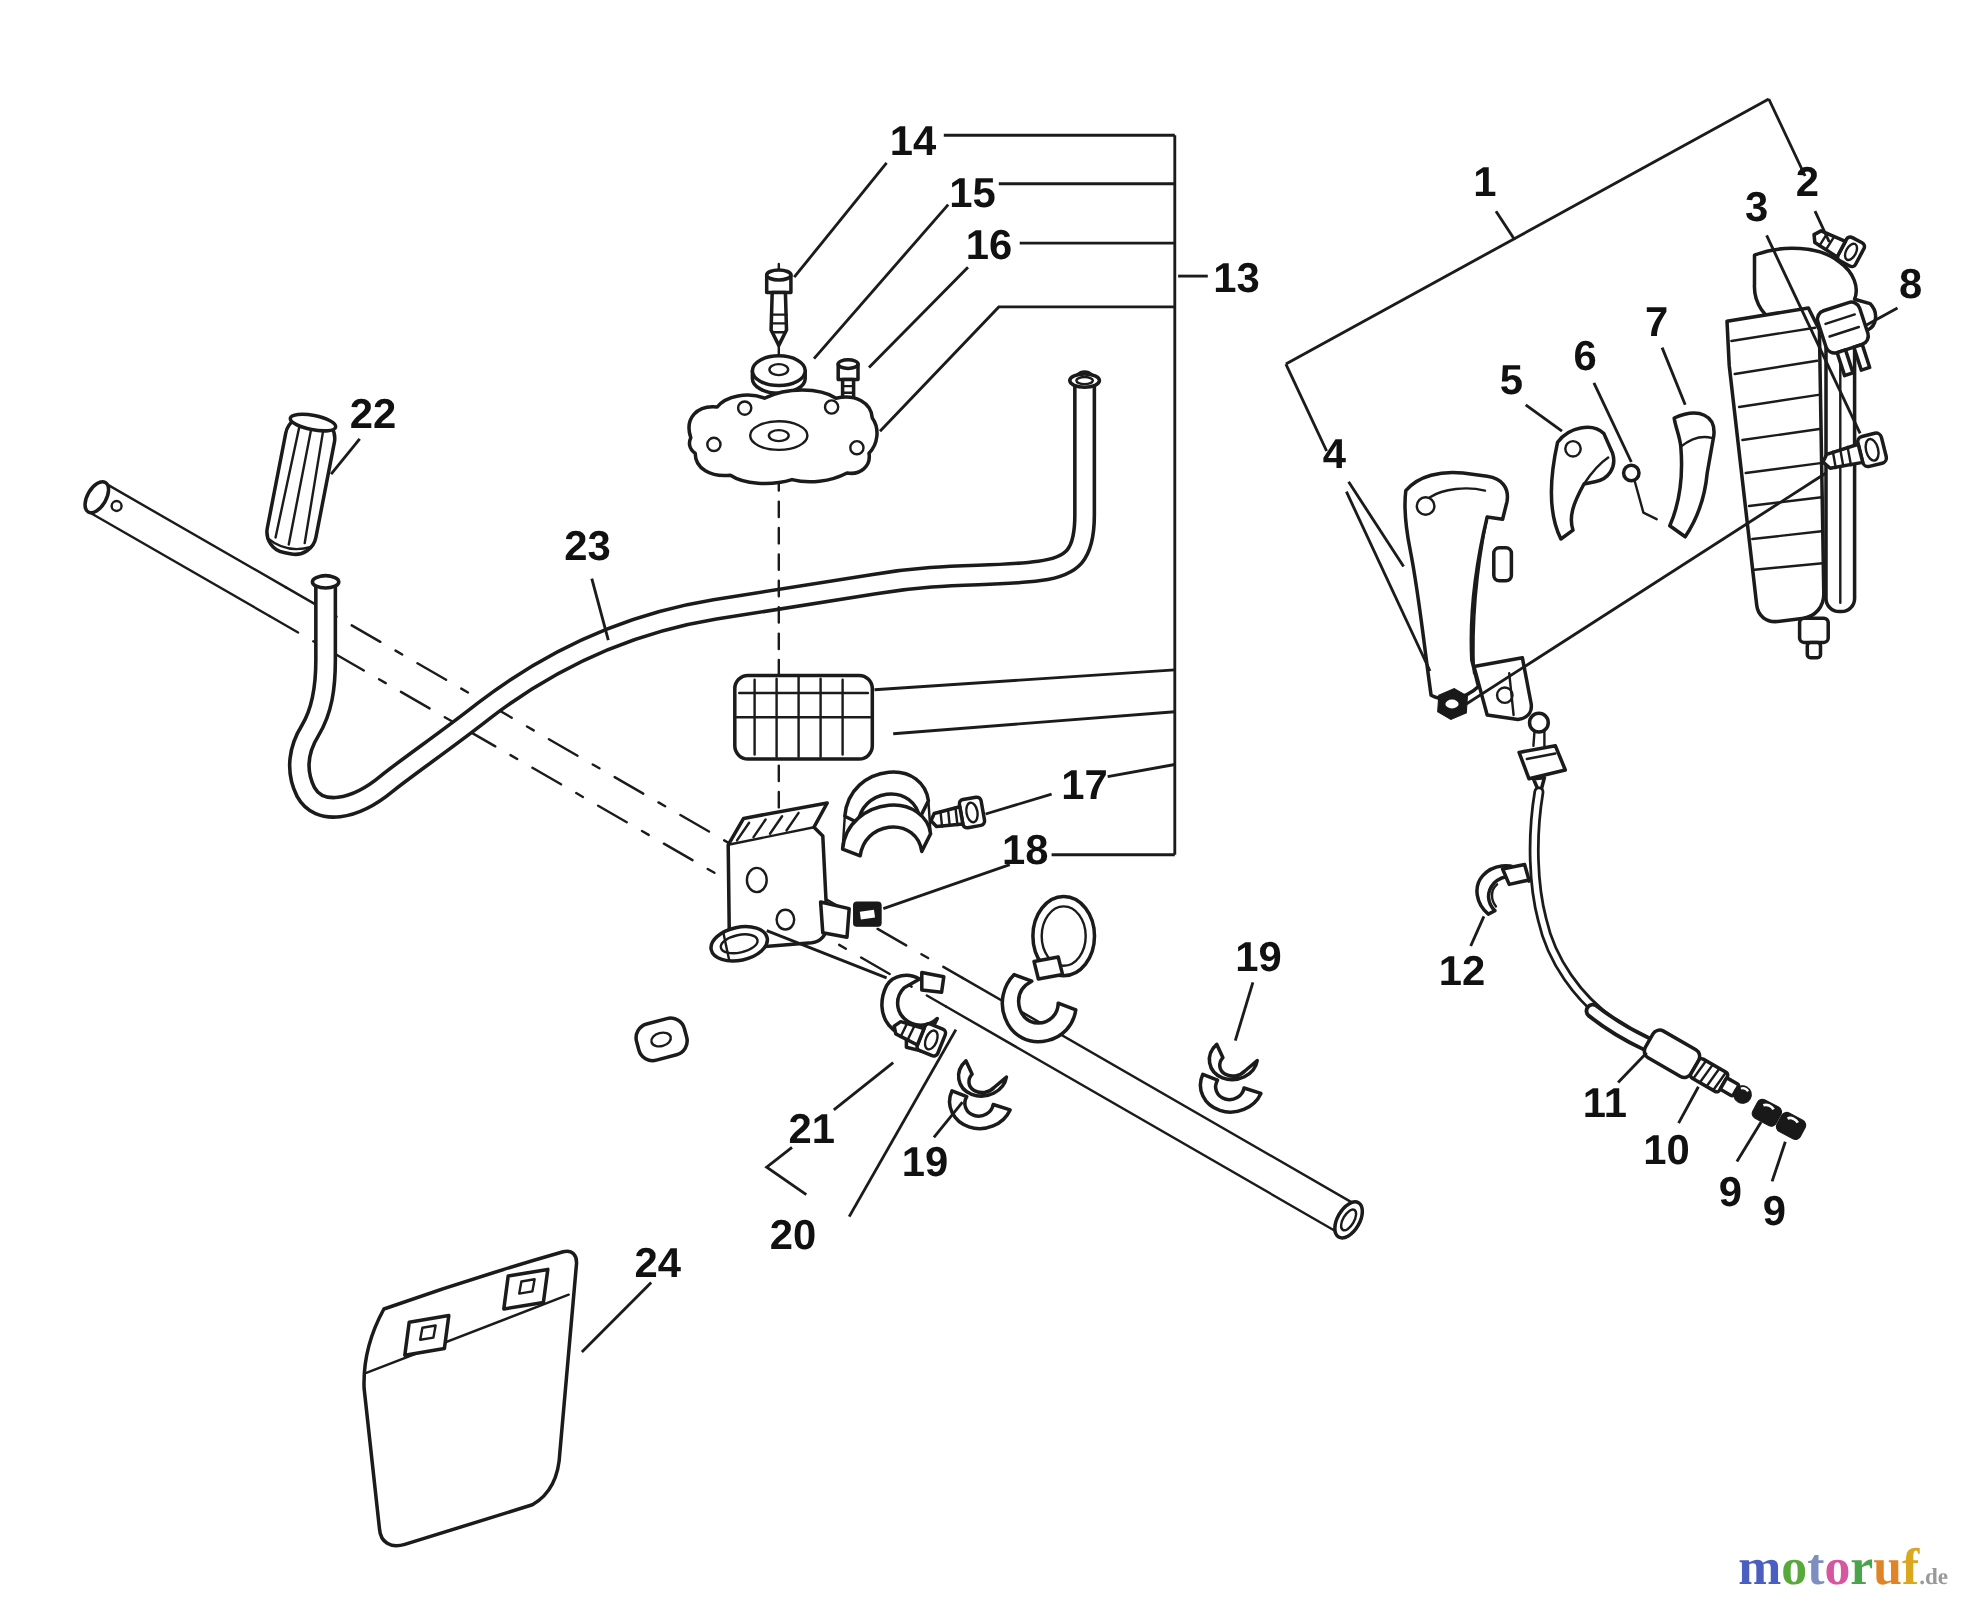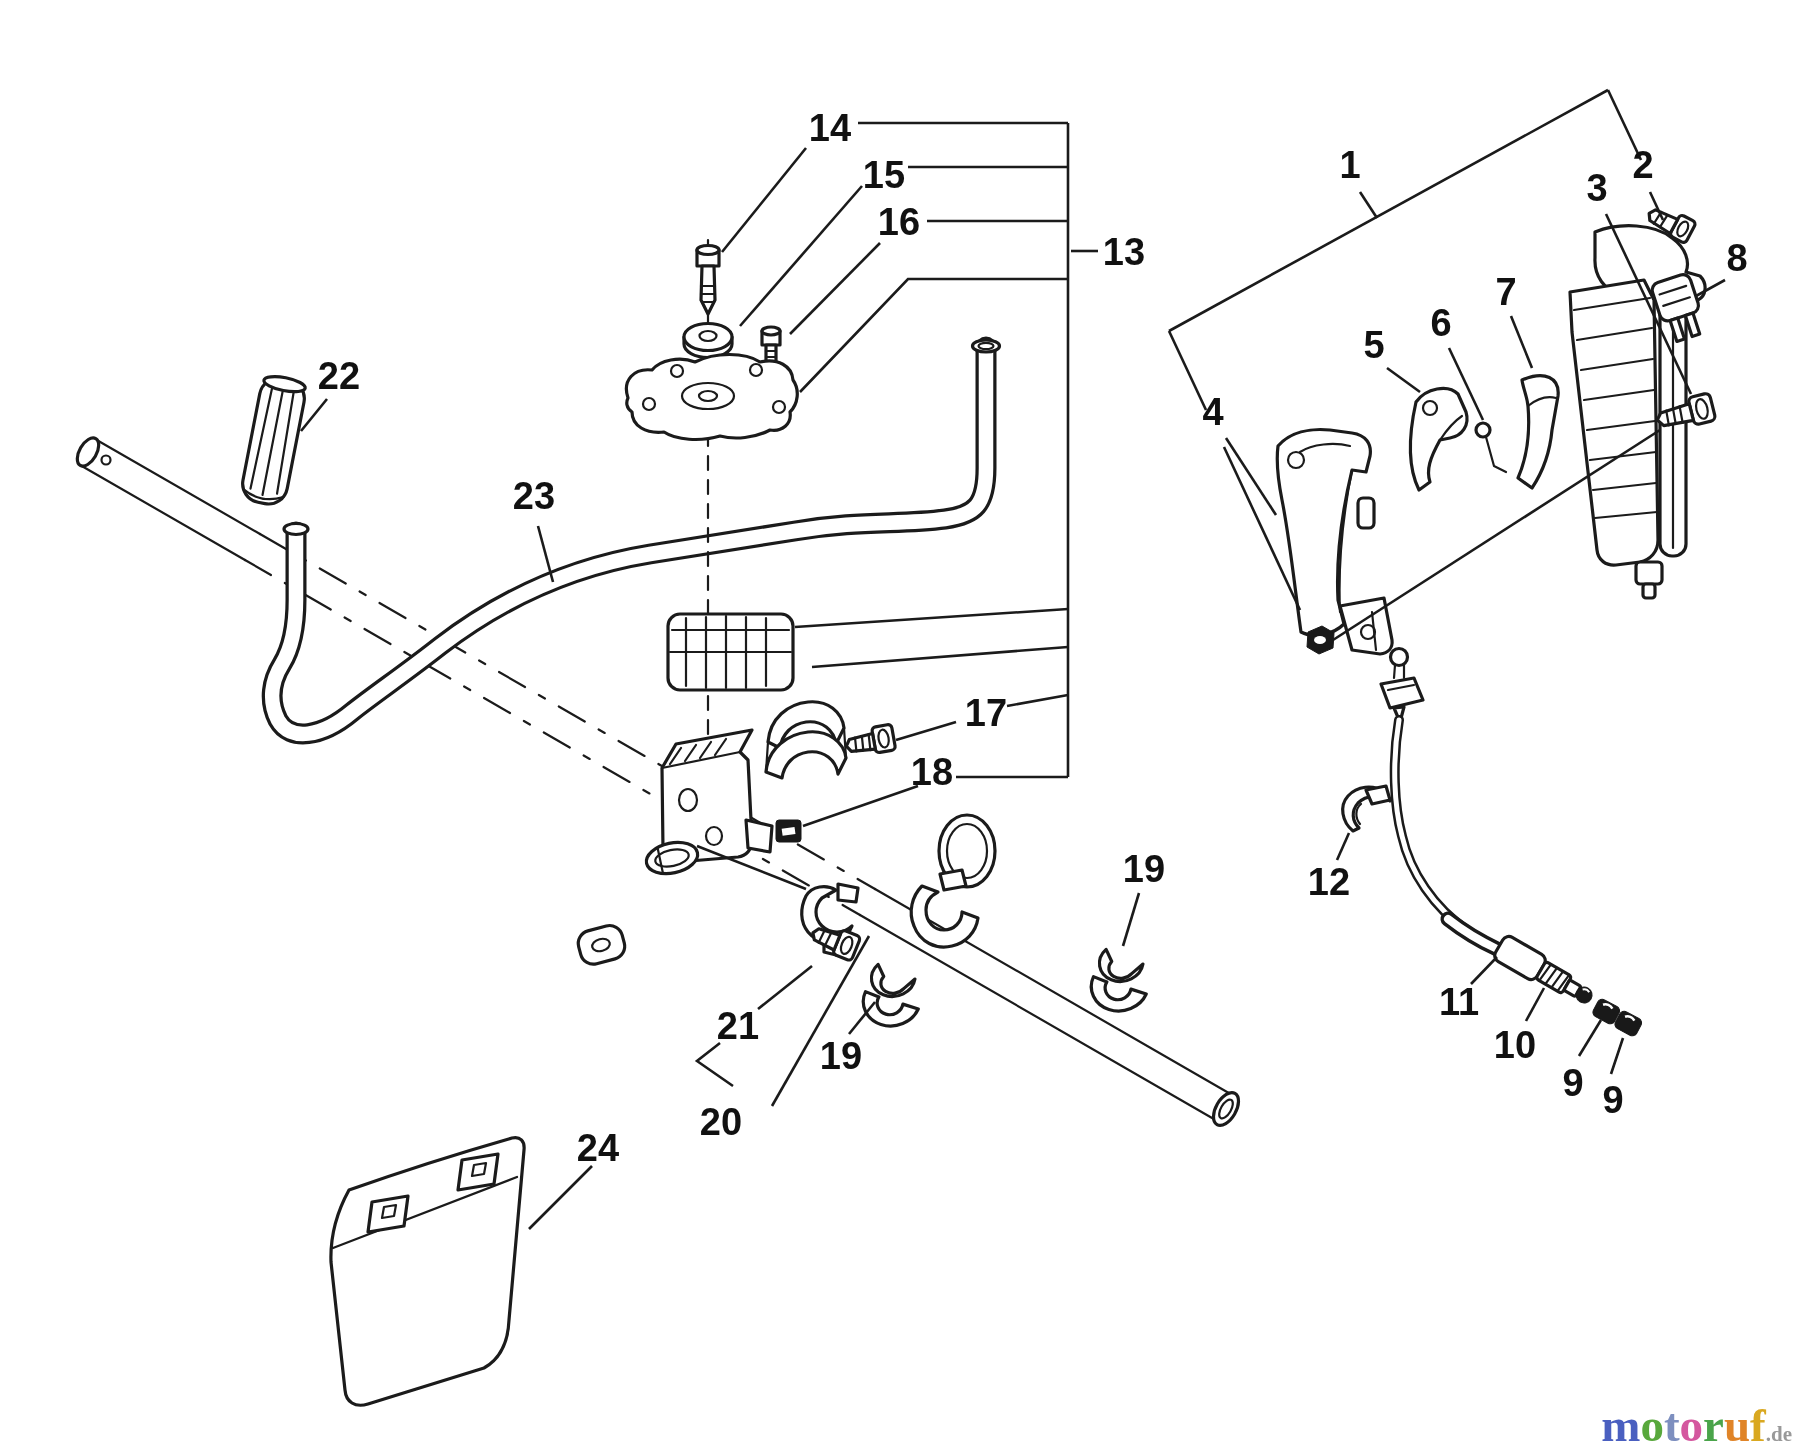--- a/index.html
+++ b/index.html
@@ -9,21 +9,21 @@
   .part{fill:#ffffff;stroke:#1b1b1b;stroke-width:3.2;stroke-linejoin:round;stroke-linecap:round;}
   .thin{fill:none;stroke:#1b1b1b;stroke-width:2.2;stroke-linejoin:round;stroke-linecap:round;}
   .dark{fill:#191919;stroke:#191919;stroke-width:1;}
   .guide{fill:none;stroke:#1b1b1b;stroke-width:2.6;}
   .leader{fill:none;stroke:#1b1b1b;stroke-width:2.6;}
   .plabel{font-family:"Liberation Sans",sans-serif;font-weight:bold;font-size:38px;fill:#111;}
   .tube-black{fill:none;stroke:#1b1b1b;stroke-width:21;stroke-linecap:round;stroke-linejoin:round;}
   .tube-white{fill:none;stroke:#ffffff;stroke-width:14.5;stroke-linecap:round;stroke-linejoin:round;}
   .cable-black{fill:none;stroke:#1b1b1b;stroke-width:10;stroke-linecap:round;}
   .cable-white{fill:none;stroke:#ffffff;stroke-width:5;stroke-linecap:round;}
-  .watermark{position:absolute;right:8px;bottom:6px;font-family:"Liberation Serif",serif;
+  .watermark{position:absolute;right:29px;bottom:6px;font-family:"Liberation Serif",serif;
              font-weight:bold;font-size:47px;letter-spacing:0px;line-height:1;}
   .watermark .wm-suffix{font-size:21px;color:#999;font-weight:bold;}
 </style>
 </head>
 <body>
 
 <div class="stage">
 <svg width="1800" height="1455" viewBox="0 0 1800 1455">
 
   <g>

